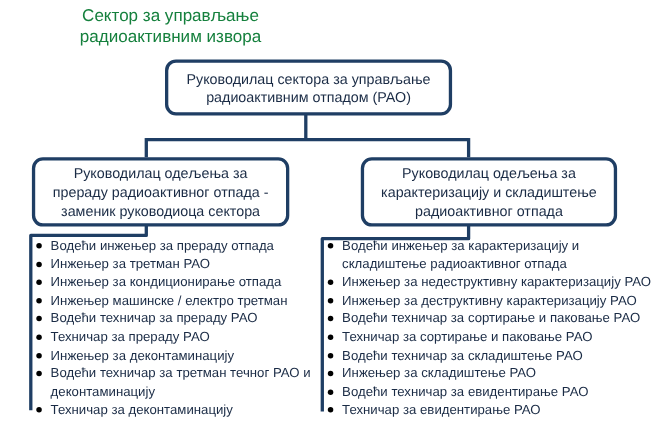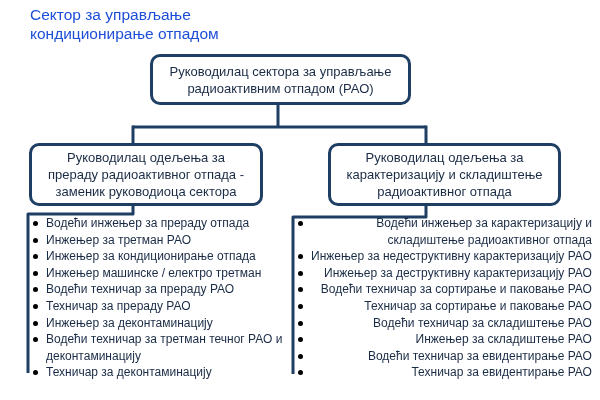--- a/index.html
+++ b/index.html
@@ -8,22 +8,22 @@
     background:#FFFFFF;
     font-family:"Liberation Sans", sans-serif;
     position:relative;
     overflow:hidden;
     color:#1A2B45;
   }
   .canvas { position:absolute; inset:0; width:600px; height:400px; }
 
   .diagram-title {
     position:absolute; left:30px; top:6px; width:250px;
-    text-align:left;
-    color:#1d4ed8;
+    text-align:center;
+    color:#15803d;
     font-size:15.5px; line-height:18.5px;
   }
 
   .node {
     position:absolute;
     border:3px solid #1F3E64;
     border-radius:10px;
     background:#FFFFFF;
     display:flex; flex-direction:column;
     align-items:center; justify-content:center;
@@ -45,38 +45,38 @@
   }
 
   ul.role-list {
     position:absolute;
     margin:0; padding:0;
     list-style:none;
     font-size:12px; line-height:16.6px;
     color:#1A2B45;
   }
   ul.role-list-left  { left:30px;  top:215px; }
-  ul.role-list-right { left:295px; top:215px;text-align:right; }
+  ul.role-list-right { left:295px; top:215px; }
   ul.role-list li { position:relative; padding-left:16px; margin:0; }
   ul.role-list li::before {
     content:"";
     position:absolute; left:3px; top:6px;
     width:5px; height:5px;
     background:#000000; border-radius:50%;
   }
   ul.role-list li div { white-space:nowrap; }
 </style>
 </head>
 <body>
 
 <div class="canvas">
 
   <div class="diagram-title">
       <div>Сектор за управљање</div>
-      <div>кондиционирање отпадом</div>
+      <div>радиоактивним извора</div>
     </div>
 
   <svg class="connectors" viewBox="0 0 600 400" xmlns="http://www.w3.org/2000/svg">
     <line x1="278" y1="104" x2="278" y2="127"></line>
     <line x1="133" y1="127" x2="426" y2="127"></line>
     <line x1="133" y1="125.5" x2="133" y2="143"></line>
     <line x1="426" y1="125.5" x2="426" y2="143"></line>
     <polyline points="133,205 133,214 28,214 28,373"></polyline>
     <polyline points="426,205 426,217 293,217 293,374"></polyline>
   </svg>

